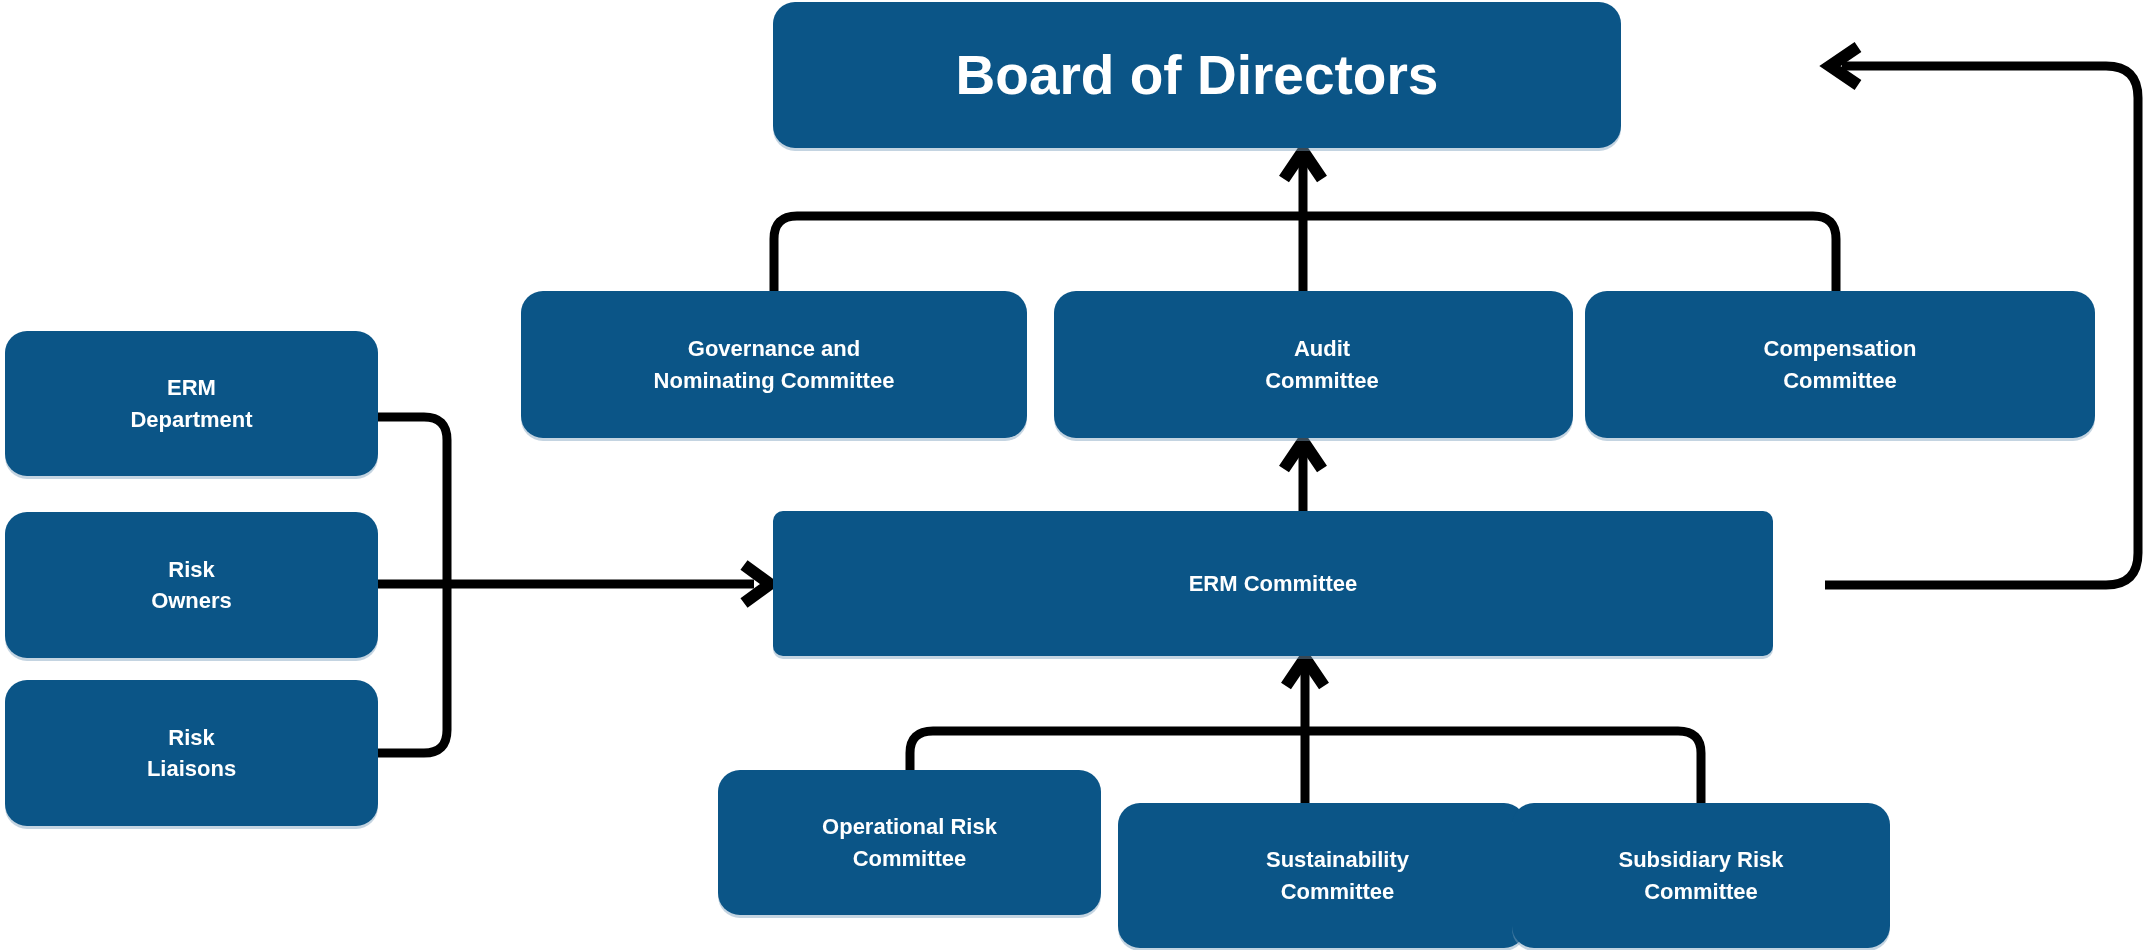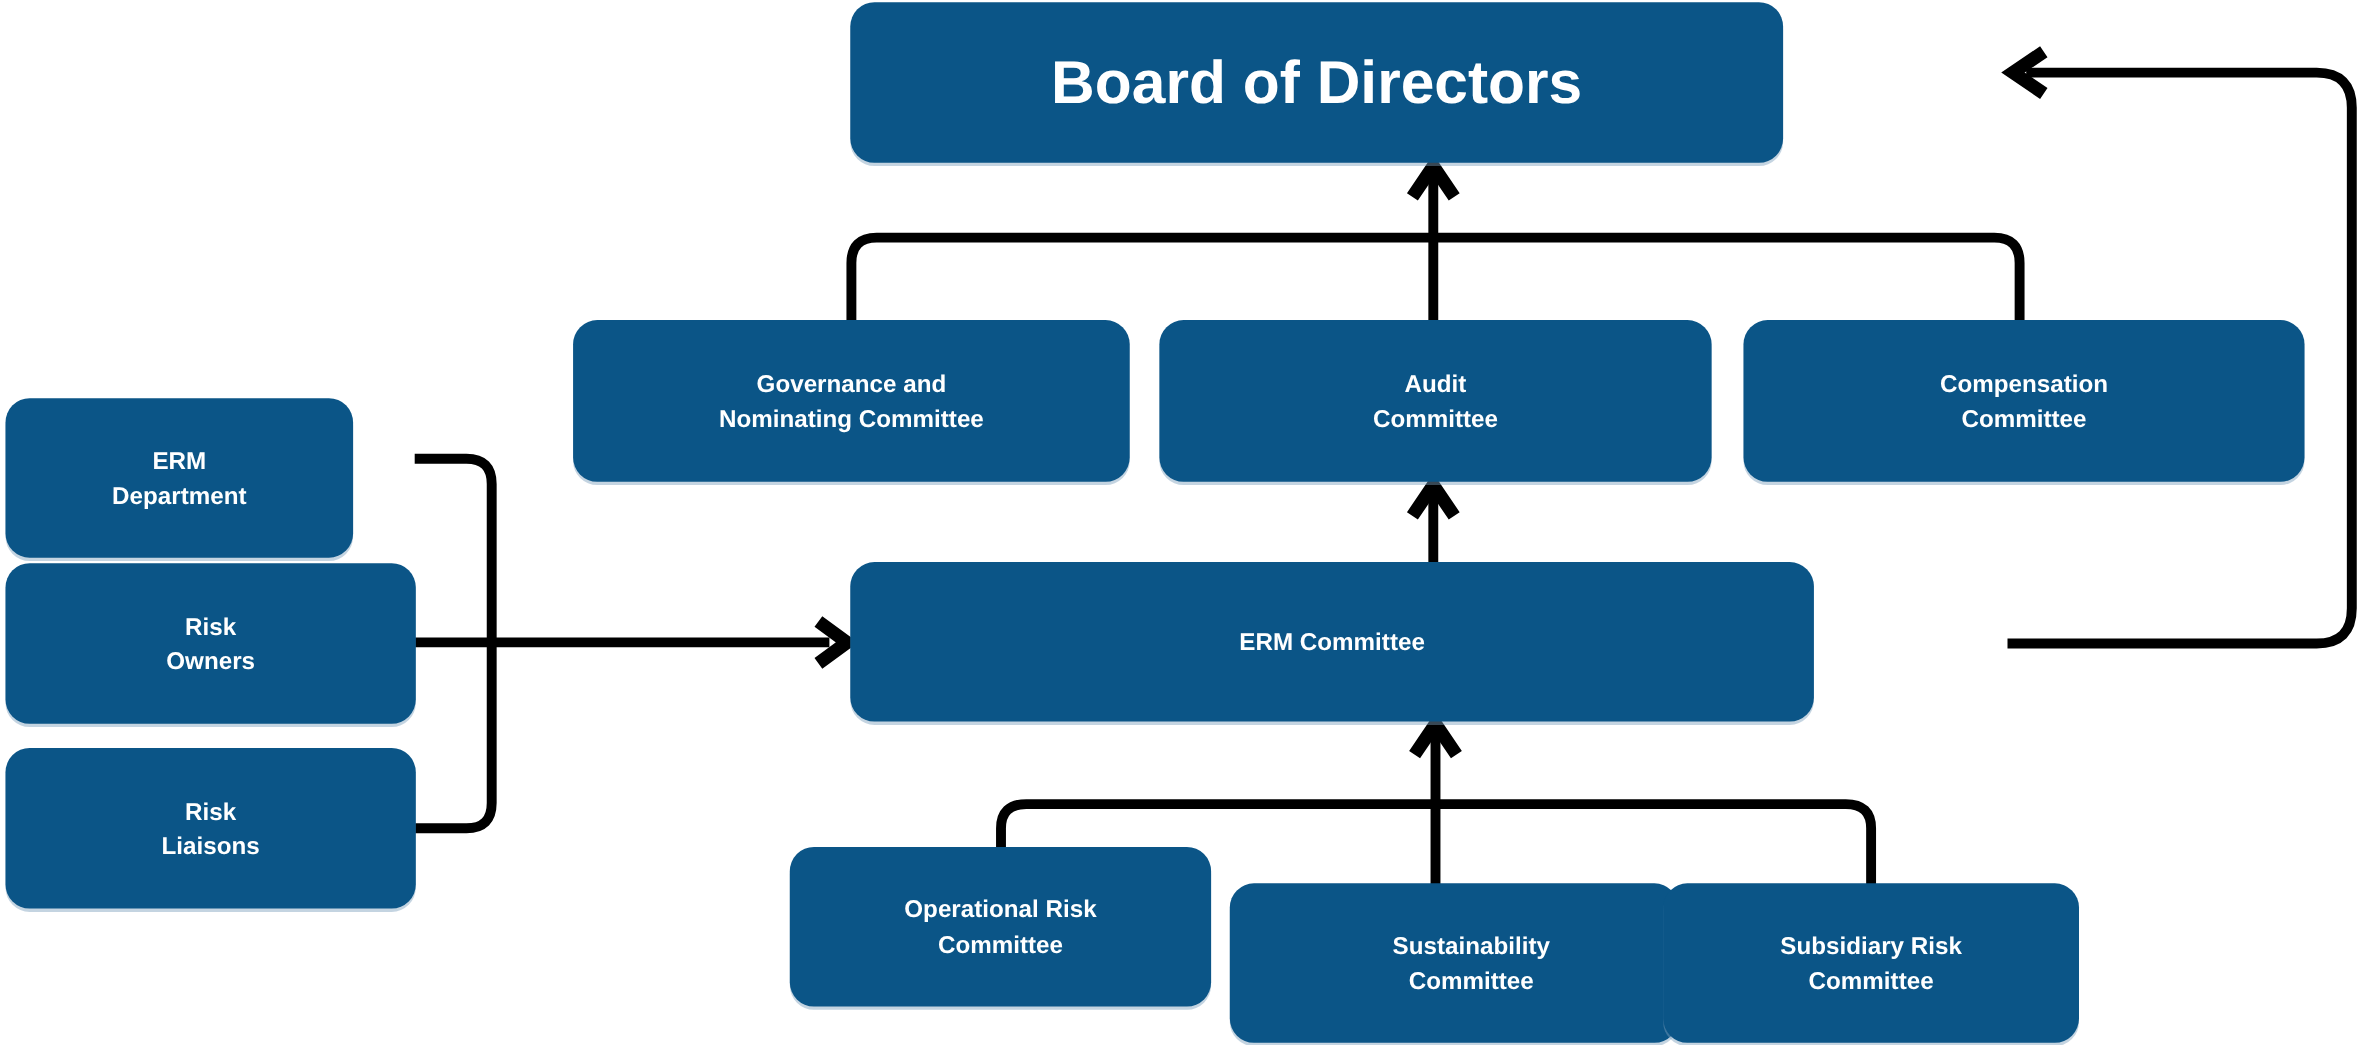--- a/index.html
+++ b/index.html
@@ -85,50 +85,50 @@
 
   <div class="node title" style="left:773px; top:2px; width:848px; height:146px;">
     <span>Board of Directors</span>
   </div>
 
   <div class="node" style="left:521px; top:291px; width:506px; height:147px;">
     <span>Governance and
 Nominating Committee</span>
   </div>
 
-  <div class="node" style="left:1054px; top:291px; width:502px; height:147px;">
+  <div class="node" style="left:1054px; top:291px; width:502px; height:147px;padding-left:17px;">
     <span>Audit
 Committee</span>
   </div>
 
   <div class="node" style="left:1585px; top:291px; width:510px; height:147px;">
     <span>Compensation
 Committee</span>
   </div>
 
-  <div class="node" style="left:773px; top:511px; width:876px; height:145px;">
+  <div class="node" style="left:773px; top:511px; width:1000px; height:145px;border-radius:10px;">
     <span>ERM Committee</span>
   </div>
 
   <div class="node" style="left:718px; top:770px; width:383px; height:145px;">
     <span>Operational Risk
 Committee</span>
   </div>
 
   <div class="node" style="left:1118px; top:803px; width:377px; height:145px;padding-left:31px;">
     <span>Sustainability
 Committee</span>
   </div>
 
   <div class="node" style="left:1512px; top:803px; width:378px; height:145px;">
     <span>Subsidiary Risk
 Committee</span>
   </div>
 
-  <div class="node" style="left:5px; top:362px; width:316px; height:145px;">
+  <div class="node" style="left:5px; top:331px; width:373px; height:145px;">
     <span>ERM
 Department</span>
   </div>
 
   <div class="node" style="left:5px; top:512px; width:373px; height:146px;">
     <span>Risk
 Owners</span>
   </div>
 
   <div class="node" style="left:5px; top:680px; width:373px; height:146px;">

